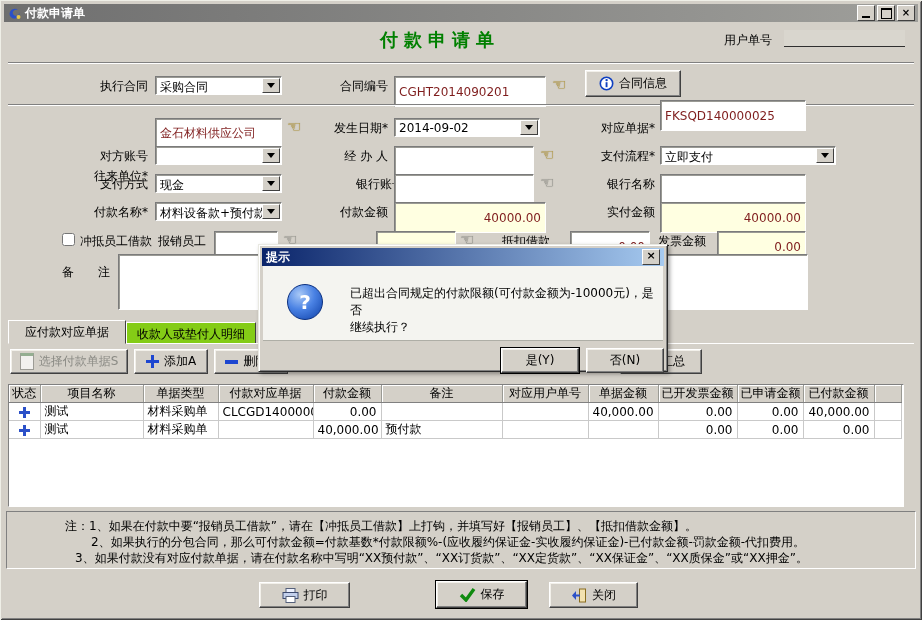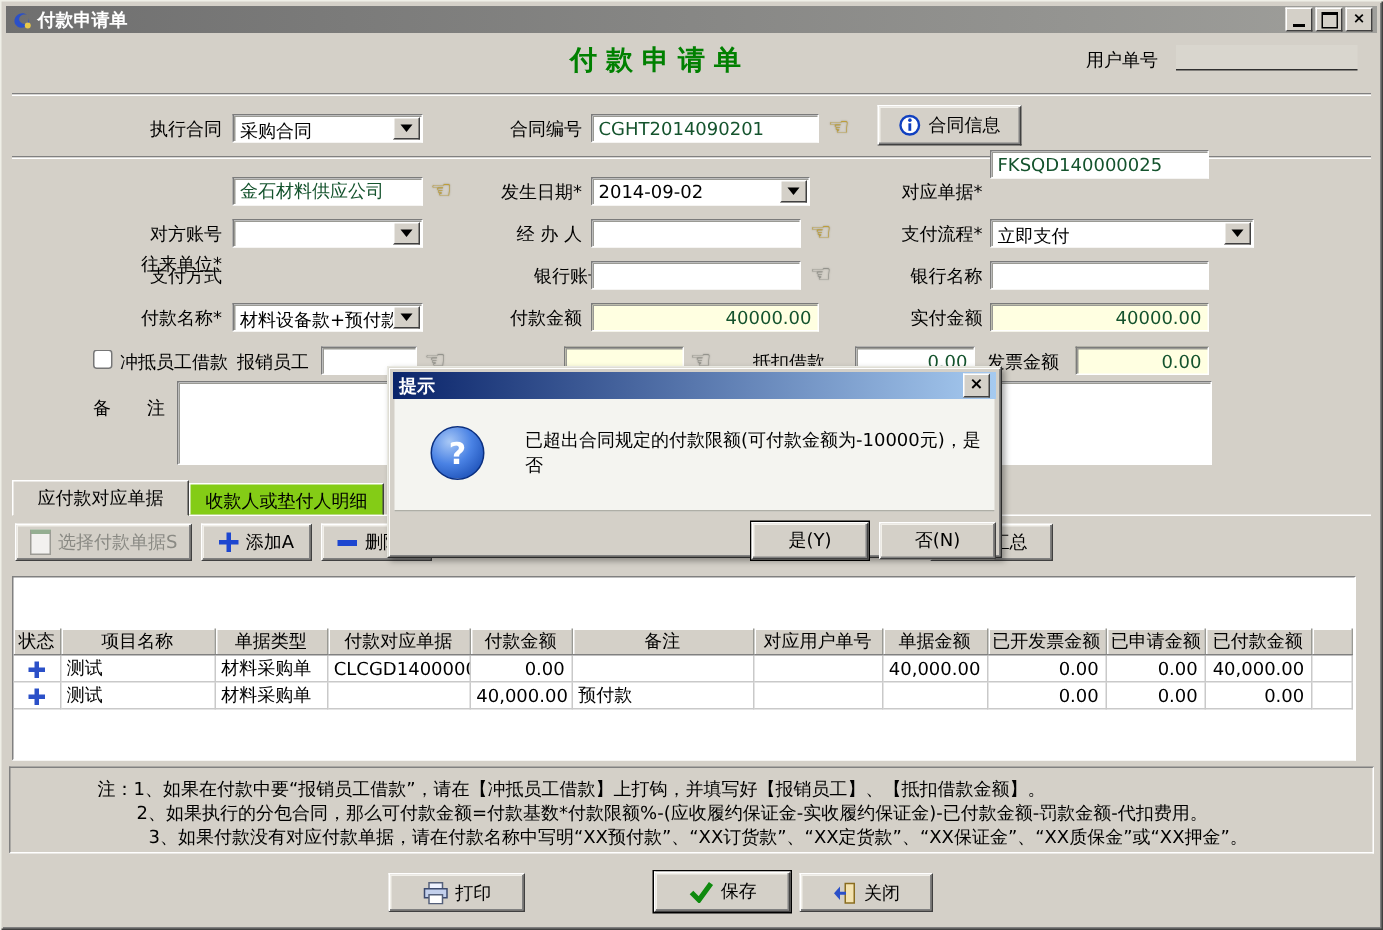--- a/index.html
+++ b/index.html
@@ -19,22 +19,22 @@
   .minglyph{display:block;width:8px;height:2px;background:#000;margin-top:8px;}
   .maxglyph{display:block;width:9px;height:8px;border:1px solid #000;border-top-width:2px;}
   
   .form-title{top:28px;left:0;width:880px;text-align:center;font-size:18px;font-weight:bold;color:#008000;letter-spacing:6px;}
   .usr-lbl{left:724px;top:33px;}
   .usr-field{left:784px;top:30px;width:121px;height:17px;background:#d9d6ce;border-bottom:1px solid #2f2f2f;}
   .groove{height:2px;border-top:1px solid #808080;border-bottom:1px solid #fff;}
   
   .lbl{height:15px;line-height:15px;white-space:pre;}
   .lbl.r{text-align:right;}
-  .inp{height:19px;background:#fff;border:1px solid #7b7b7b;border-right-color:#fff;border-bottom-color:#fff;
-    box-shadow:inset 1px 1px 0 #9a9a94;padding:2px 4px;font:12px "DejaVu Sans","Liberation Sans",sans-serif;color:#14532d;}
+  .inp{height:31px;background:#fff;border:1px solid #7b7b7b;border-right-color:#fff;border-bottom-color:#fff;
+    box-shadow:inset 1px 1px 0 #9a9a94;padding:2px 4px;font:12px "DejaVu Sans","Liberation Sans",sans-serif;color:#7f1d1d;}
   .inp.num{text-align:right;}
   .inp.yellow{background:#ffffe1;}
   .combo{height:19px;background:#fff;border:1px solid #7b7b7b;border-right-color:#fff;border-bottom-color:#fff;
     box-shadow:inset 1px 1px 0 #9a9a94;}
   .combo .cval{position:absolute;left:4px;top:2px;right:18px;overflow:hidden;white-space:nowrap;}
   .combo .dd{position:absolute;right:1px;top:1px;bottom:1px;width:16px;background:#d4d0c8;
     border:1px solid;border-color:#fff #404040 #404040 #fff;display:flex;align-items:center;justify-content:center;}
   .tri{width:0;height:0;border:4px solid transparent;border-top:5px solid #000;margin-top:4px;}
   .hand{font-size:16px;line-height:16px;color:#c9a227;text-shadow:0 0 1px #574d1a;cursor:pointer;}
   .hand.gray{color:#8f8f88;text-shadow:0 0 1px #6a6a64;}
@@ -52,21 +52,21 @@
   .ico-plus::after{content:"";position:absolute;left:0;top:5px;width:13px;height:3px;background:#1d46d0;}
   .ico-minus{width:13px;height:4px;background:#1d46d0;display:inline-block;}
   .ico-note{width:12px;height:13px;background:#fdfdfd;border:1px solid #8a8a84;border-top:3px solid #7fa37f;display:inline-block;opacity:.75;}
   
   .tabline{left:8px;right:8px;top:343px;border-top:1px solid #fff;}
   .tab{top:320px;height:24px;background:#d4d0c8;border:1px solid;border-color:#fff #404040 #d4d0c8 #fff;
     text-align:center;line-height:22px;z-index:2;}
   .tab.inactive{top:322px;height:21px;border-bottom:none;background:#84cc16;}
   
   .grid{left:8px;top:384px;width:896px;height:123px;background:#fff;border:1px solid;border-color:#808080 #fff #fff #808080;overflow:hidden;}
-  .grid table{border-collapse:collapse;table-layout:fixed;width:892px;margin-top:34px;}
+  .grid table{border-collapse:collapse;table-layout:fixed;width:892px;}
   .grid th{height:17px;background:#d4d0c8;font-weight:normal;font-size:12px;padding:0 3px;
     border-right:1px solid #9a9a94;border-bottom:1px solid #808080;box-shadow:inset 1px 1px 0 #fff;
     white-space:nowrap;overflow:hidden;}
   .grid td{height:17px;font-size:12px;padding:0 4px;border-right:1px solid #c9c9c9;border-bottom:1px solid #c9c9c9;
     white-space:nowrap;overflow:hidden;}
   .gplus{position:relative;width:11px;height:11px;display:inline-block;vertical-align:middle;}
   .gplus::before{content:"";position:absolute;left:4px;top:0;width:3px;height:11px;background:#2b50c8;}
   .gplus::after{content:"";position:absolute;left:0;top:4px;width:11px;height:3px;background:#2b50c8;}
   
   .notes{left:6px;top:511px;width:910px;height:58px;border:1px solid;border-color:#808080 #fff #fff #808080;}
@@ -162,20 +162,26 @@
   <span class="abs hand" style="left:540px;top:147px;">☜</span>
   <div class="abs lbl r" style="left:570px;top:149px;width:85px;">支付流程*</div>
   <div class="abs combo" style="left:660px;top:146px;width:176px;">
     <span class="cval">立即支付</span>
     <span class="dd">
         <span class="tri"></span>
       </span>
   </div>
 
   <div class="abs lbl r" style="left:30px;top:177px;width:118px;">支付方式</div>
+  <div class="abs combo" style="left:155px;top:174px;width:127px;">
+    <span class="cval">现金</span>
+    <span class="dd">
+        <span class="tri"></span>
+      </span>
+  </div>
   <div class="abs lbl r" style="left:316px;top:177px;width:88px;">银行账号</div>
   <input class="abs inp" style="left: 394px; top: 174px; width: 140px;" value="">
   <span class="abs hand gray" style="left:540px;top:175px;">☜</span>
   <div class="abs lbl r" style="left:570px;top:177px;width:85px;">银行名称</div>
   <input class="abs inp" style="left: 660px; top: 174px; width: 146px;" value="">
 
   <div class="abs lbl r" style="left:30px;top:205px;width:118px;">付款名称*</div>
   <div class="abs combo" style="left:155px;top:202px;width:127px;">
     <span class="cval">材料设备款+预付款</span>
     <span class="dd">
@@ -284,55 +290,56 @@
             <td style="text-align: right;">0.00</td>
             <td style="text-align: left;"></td>
           </tr>
         </tbody>
     </table>
   </div>
 
   <div class="abs notes">
     <div class="nl" style="left:58px;top:6px;">注：1、如果在付款中要“报销员工借款”，请在【冲抵员工借款】上打钩，并填写好【报销员工】、【抵扣借款金额】。</div>
     <div class="nl" style="left:84px;top:22px;">2、如果执行的分包合同，那么可付款金额=付款基数*付款限额%-(应收履约保证金-实收履约保证金)-已付款金额-罚款金额-代扣费用。</div>
-    <div class="nl" style="left:92px;top:38px;">3、如果付款没有对应付款单据，请在付款名称中写明“XX预付款”、“XX订货款”、“XX定货款”、“XX保证金”、“XX质保金”或“XX押金”。</div>
+    <div class="nl" style="left:68px;top:38px;">3、如果付款没有对应付款单据，请在付款名称中写明“XX预付款”、“XX订货款”、“XX定货款”、“XX保证金”、“XX质保金”或“XX押金”。</div>
   </div>
 
   <div class="abs btn" style="left:259px;top:582px;width:91px;height:26px;">
     <svg width="17" height="15">
       <rect x="4" y="0.5" width="9" height="4" fill="#eef2ff" stroke="#55607a"></rect>
       <rect x="1" y="4.5" width="15" height="6" fill="#c3d0ec" stroke="#3c4a6e"></rect>
       <rect x="4" y="8.5" width="9" height="6" fill="#ffffff" stroke="#55607a"></rect>
     </svg>
     <span>打印</span>
   </div>
   <div class="abs btn focusdef" style="left:436px;top:581px;width:91px;height:27px;">
     <svg width="17" height="15">
       <path d="M2 8 L7 13 L15 2" stroke="#0f8a0f" stroke-width="3.4" fill="none"></path>
     </svg>
     <span>保存</span>
   </div>
-  <div class="abs btn" style="left:533px;top:582px;width:89px;height:26px;">
+  <div class="abs btn" style="left:549px;top:582px;width:89px;height:26px;">
     <svg width="16" height="15">
       <rect x="8.5" y="1" width="6" height="13" fill="#f3e2b0" stroke="#8a6d1f"></rect>
       <rect x="3" y="6.5" width="6" height="2" fill="#2b50c8"></rect>
       <path d="M5 3 L1 7.5 L5 12 Z" fill="#2b50c8"></path>
     </svg>
     <span>关闭</span>
   </div>
 
   <div class="abs dialog">
     <div class="dtitle">
       <span>提示</span>
       <span class="dclose">×</span>
     </div>
     <div class="dbody">
       <div class="qicon">?</div>
       <div class="dmsg">
         <div>已超出合同规定的付款限额(可付款金额为-10000元)，是否</div>
+        <div>继续执行？</div>
       </div>
     </div>
     <div class="btn focusdef dbtn" style="left:242px;top:103px;">
       <span>是(Y)</span>
     </div>
     <div class="btn dbtn" style="left:327px;top:103px;">
       <span>否(N)</span>
     </div>
   </div>
 

